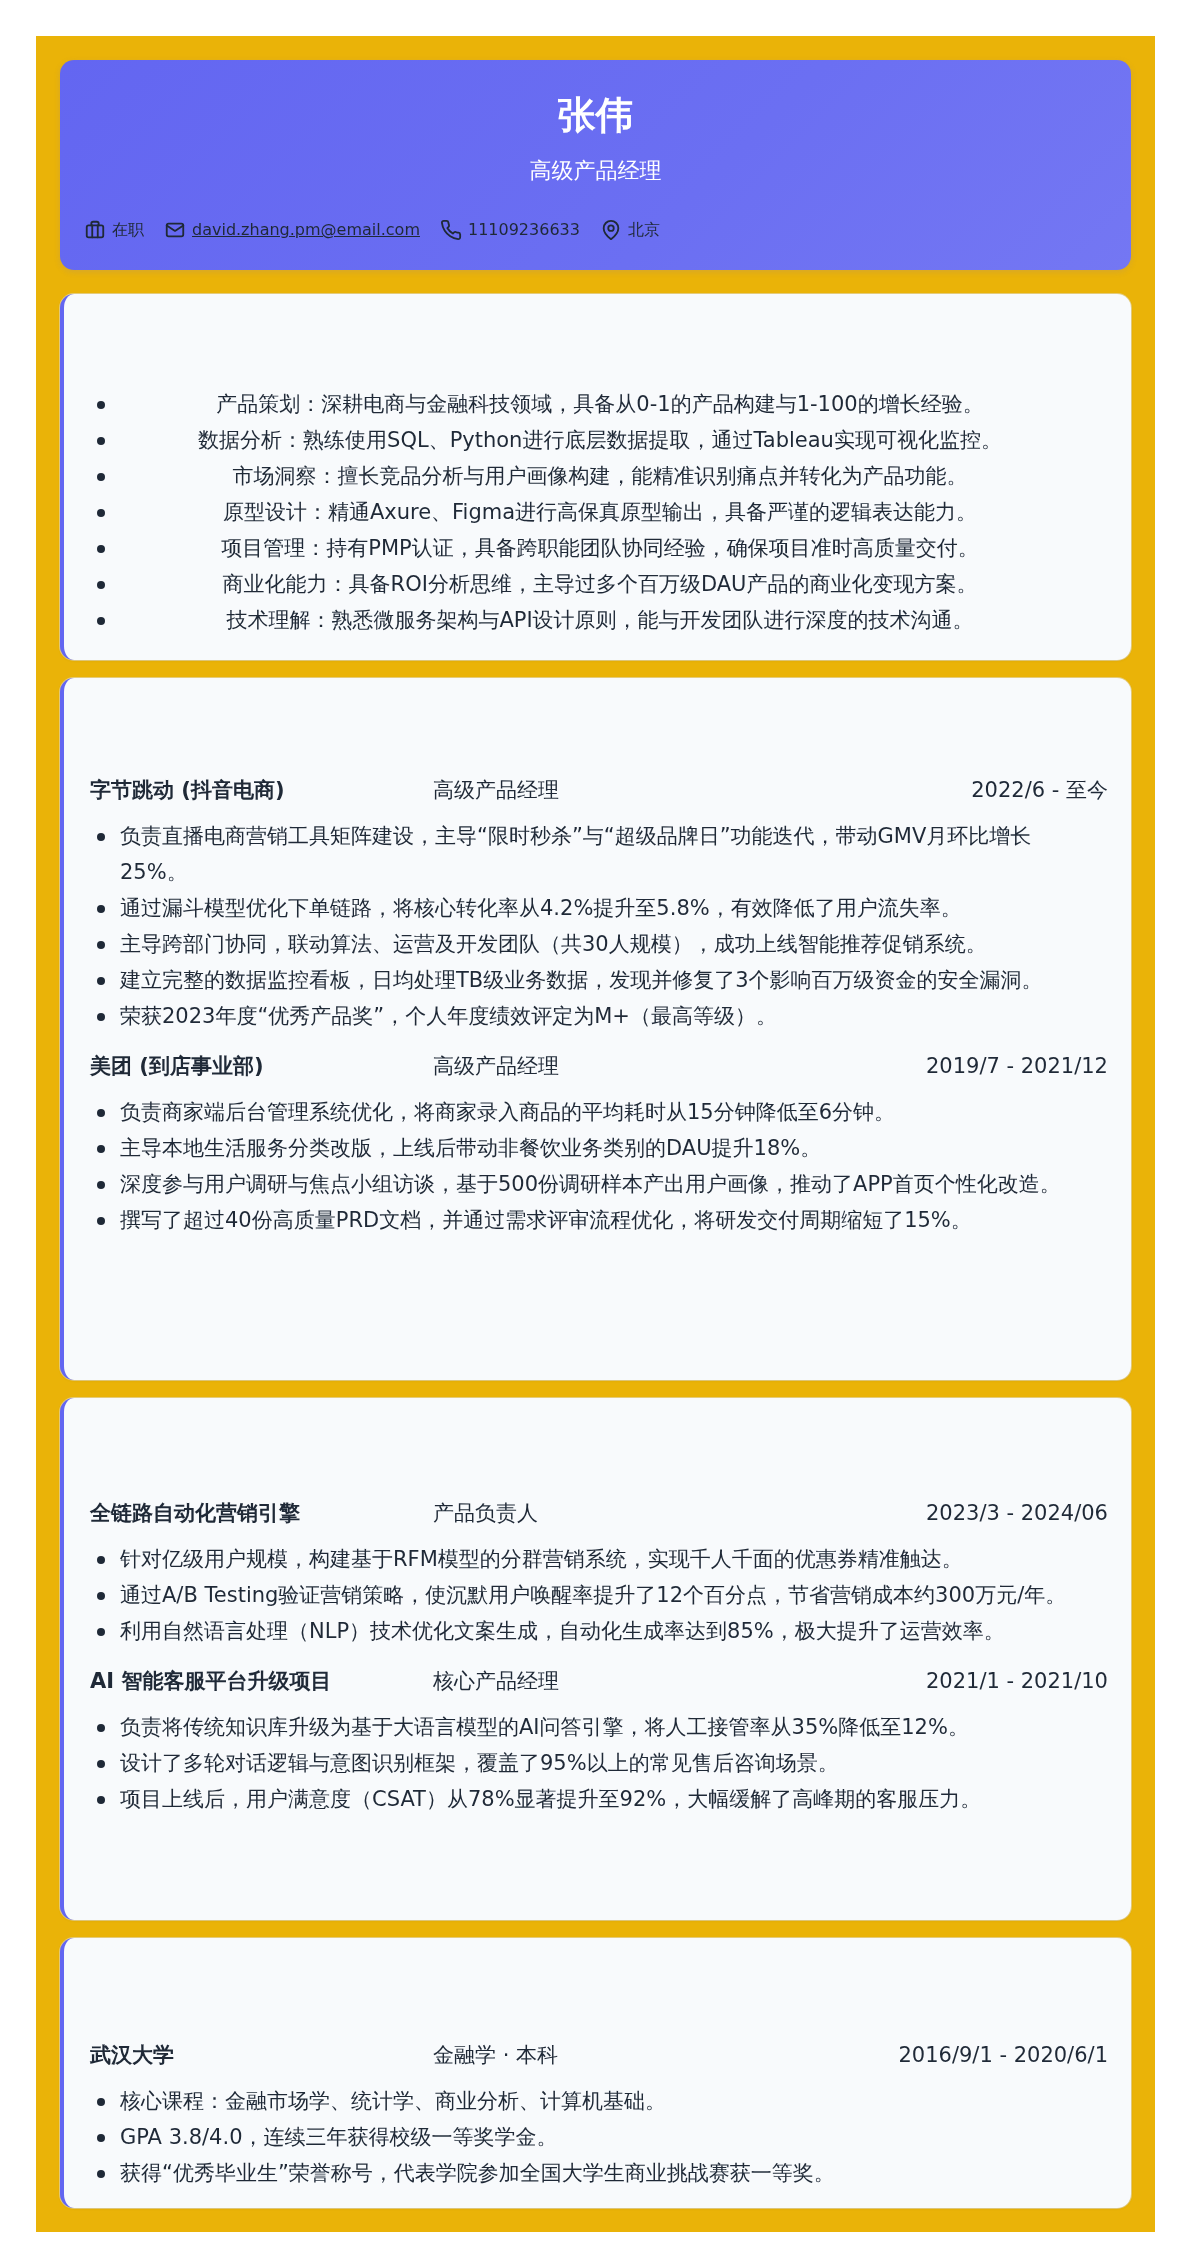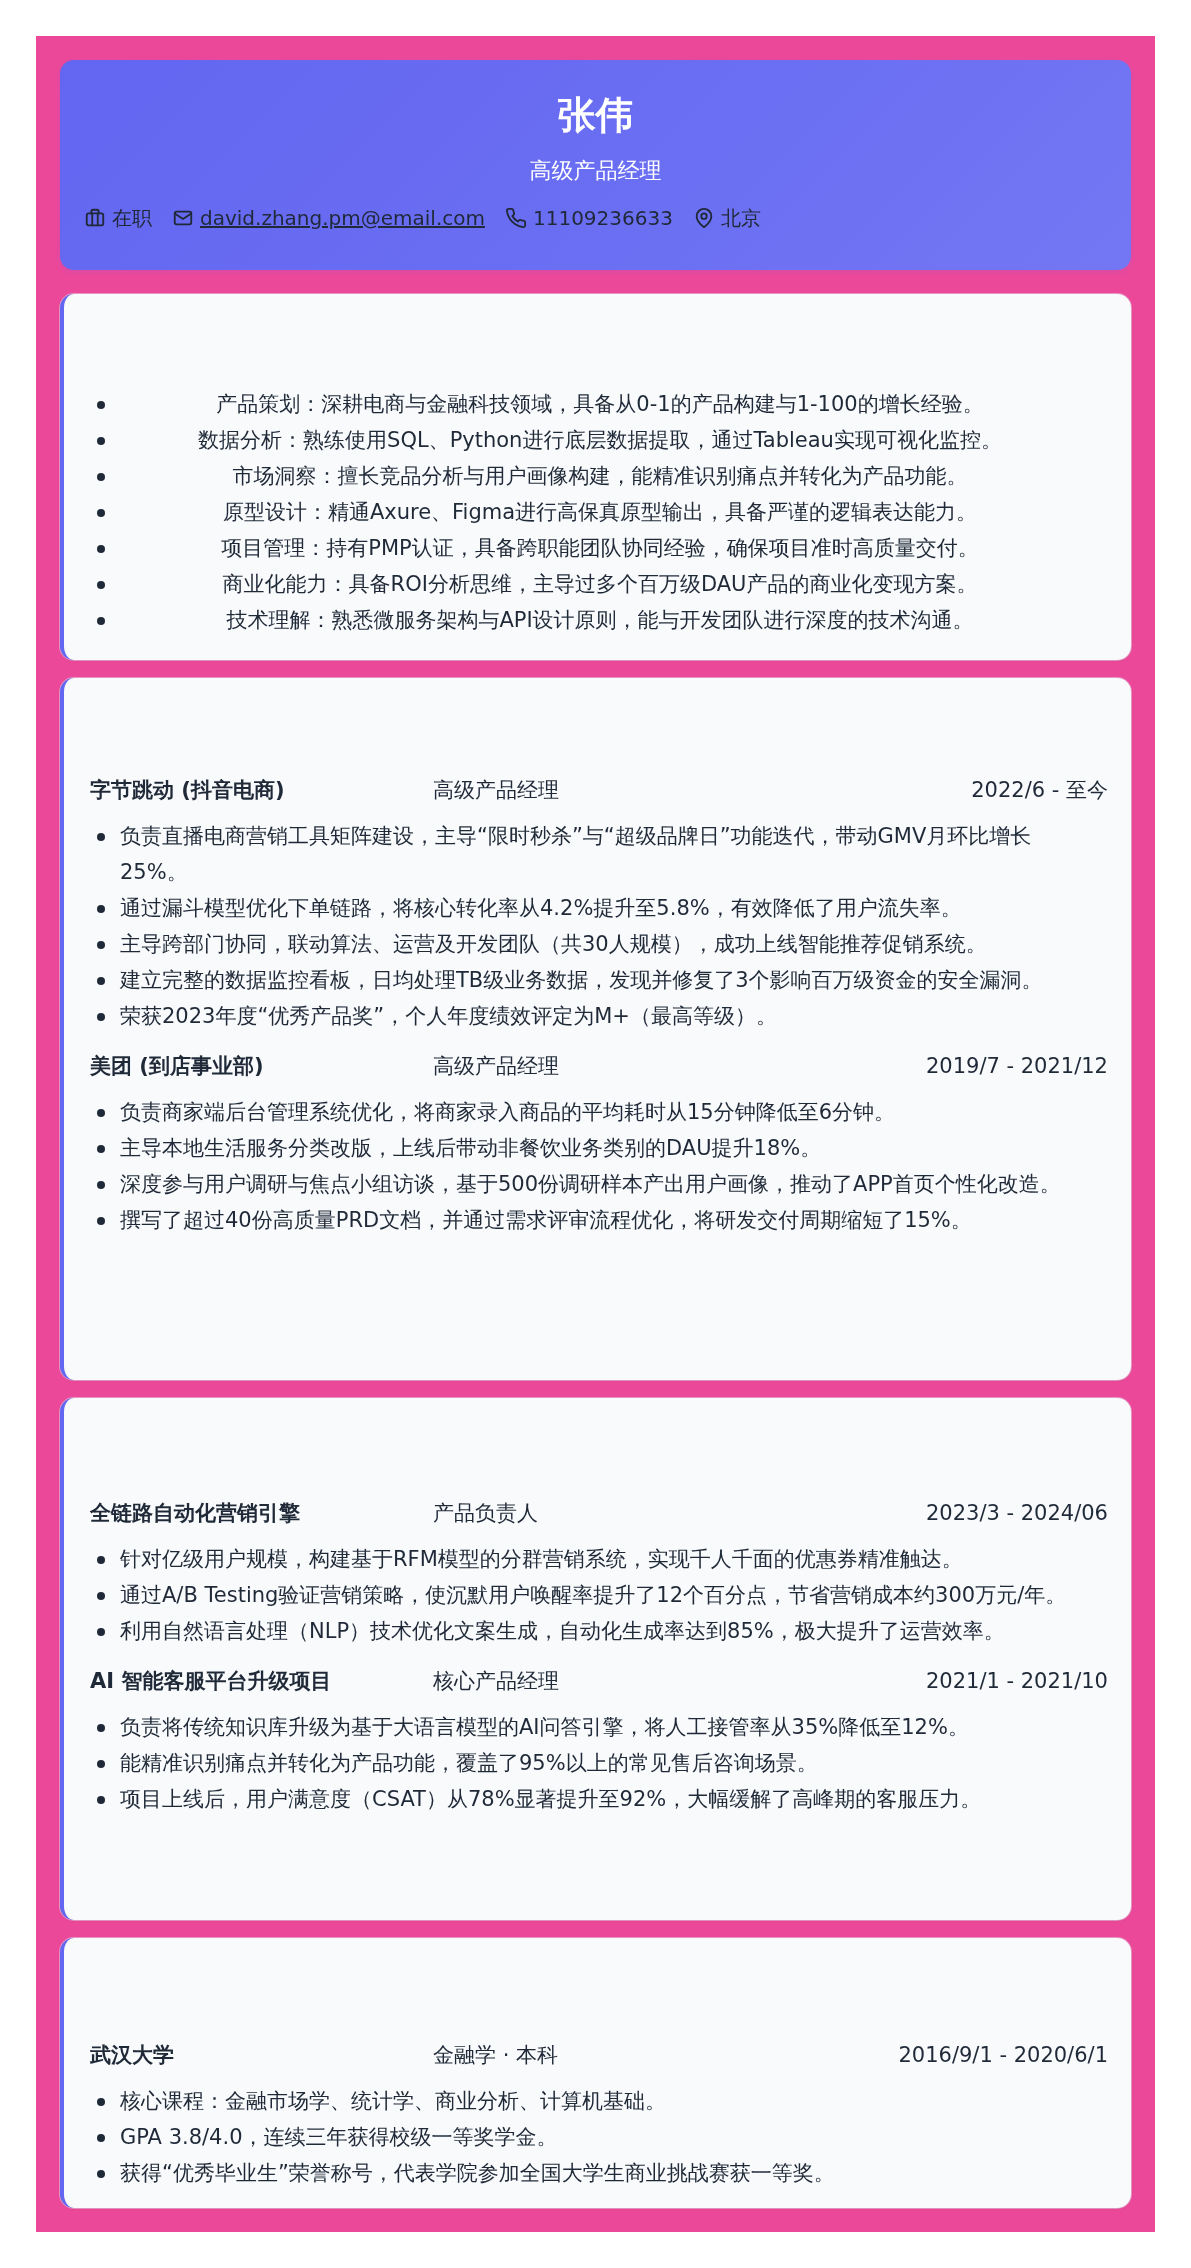--- a/index.html
+++ b/index.html
@@ -1,39 +1,39 @@
 <!DOCTYPE html>
 <html><head>
 <meta charset="utf-8">
 <style>
   * { box-sizing: border-box; margin: 0; padding: 0; }
   html, body { width: 1191px; background: #ffffff; }
   body { font-family: "DejaVu Sans", "Liberation Sans", sans-serif; color: #1f2937; }
   .page {
     position: absolute; left: 36px; top: 36px; width: 1119px; height: 2196px;
-    background: #ec4899;
+    background: #eab308;
   }
   .header {
     position: absolute; left: 24px; top: 24px; width: 1071px; height: 210px;
     border-radius: 14px;
     background: linear-gradient(135deg, #6366f1 0%, #6b6ff2 60%, #7477f3 100%);
     box-shadow: 0 2px 6px rgba(99,102,241,0.15);
     overflow: hidden;
   }
   .header .name {
     position: absolute; top: 32px; left: 0; right: 0; text-align: center;
     color: #ffffff; font-size: 38px; font-weight: bold; line-height: 46px;
   }
   .header .title {
     position: absolute; top: 96px; left: 0; right: 0; text-align: center;
     color: #ffffff; font-size: 22px; line-height: 30px;
   }
   .contacts {
-    position: absolute; top: 144px; left: 24px; display: flex; align-items: center;
-    font-size: 20px; color: #1f2937; line-height: 28px;
+    position: absolute; top: 156px; left: 24px; display: flex; align-items: center;
+    font-size: 16px; color: #1f2937; line-height: 28px;
   }
   .contact { display: flex; align-items: center; margin-right: 20px; }
   .contact svg { width: 22px; height: 22px; margin-right: 6px; stroke: #1f2937; fill: none; stroke-width: 2; stroke-linecap: round; stroke-linejoin: round; }
   .contact a { color: #1f2937; text-decoration: underline; }
 
   .card {
     position: absolute; left: 24px; width: 1071px;
     background: #f8fafc;
     border-radius: 14px;
     border-left: 4px solid #6366f1;
@@ -164,21 +164,21 @@
         </ul>
       </div>
       <div class="entry">
         <div class="entry-head">
           <span class="org">AI 智能客服平台升级项目</span>
           <span class="role">核心产品经理</span>
           <span class="date">2021/1 - 2021/10</span>
         </div>
         <ul class="bullets">
           <li>负责将传统知识库升级为基于大语言模型的AI问答引擎，将人工接管率从35%降低至12%。</li>
-          <li>能精准识别痛点并转化为产品功能，覆盖了95%以上的常见售后咨询场景。</li>
+          <li>设计了多轮对话逻辑与意图识别框架，覆盖了95%以上的常见售后咨询场景。</li>
           <li>项目上线后，用户满意度（CSAT）从78%显著提升至92%，大幅缓解了高峰期的客服压力。</li>
         </ul>
       </div>
     </div>
   </div>
 
   <div class="card" style="top:1902px;height:270px;padding-left:12px;">
     <h2></h2>
     <div style="position:absolute;top:99px;left:26px;">
       <div class="entry">

